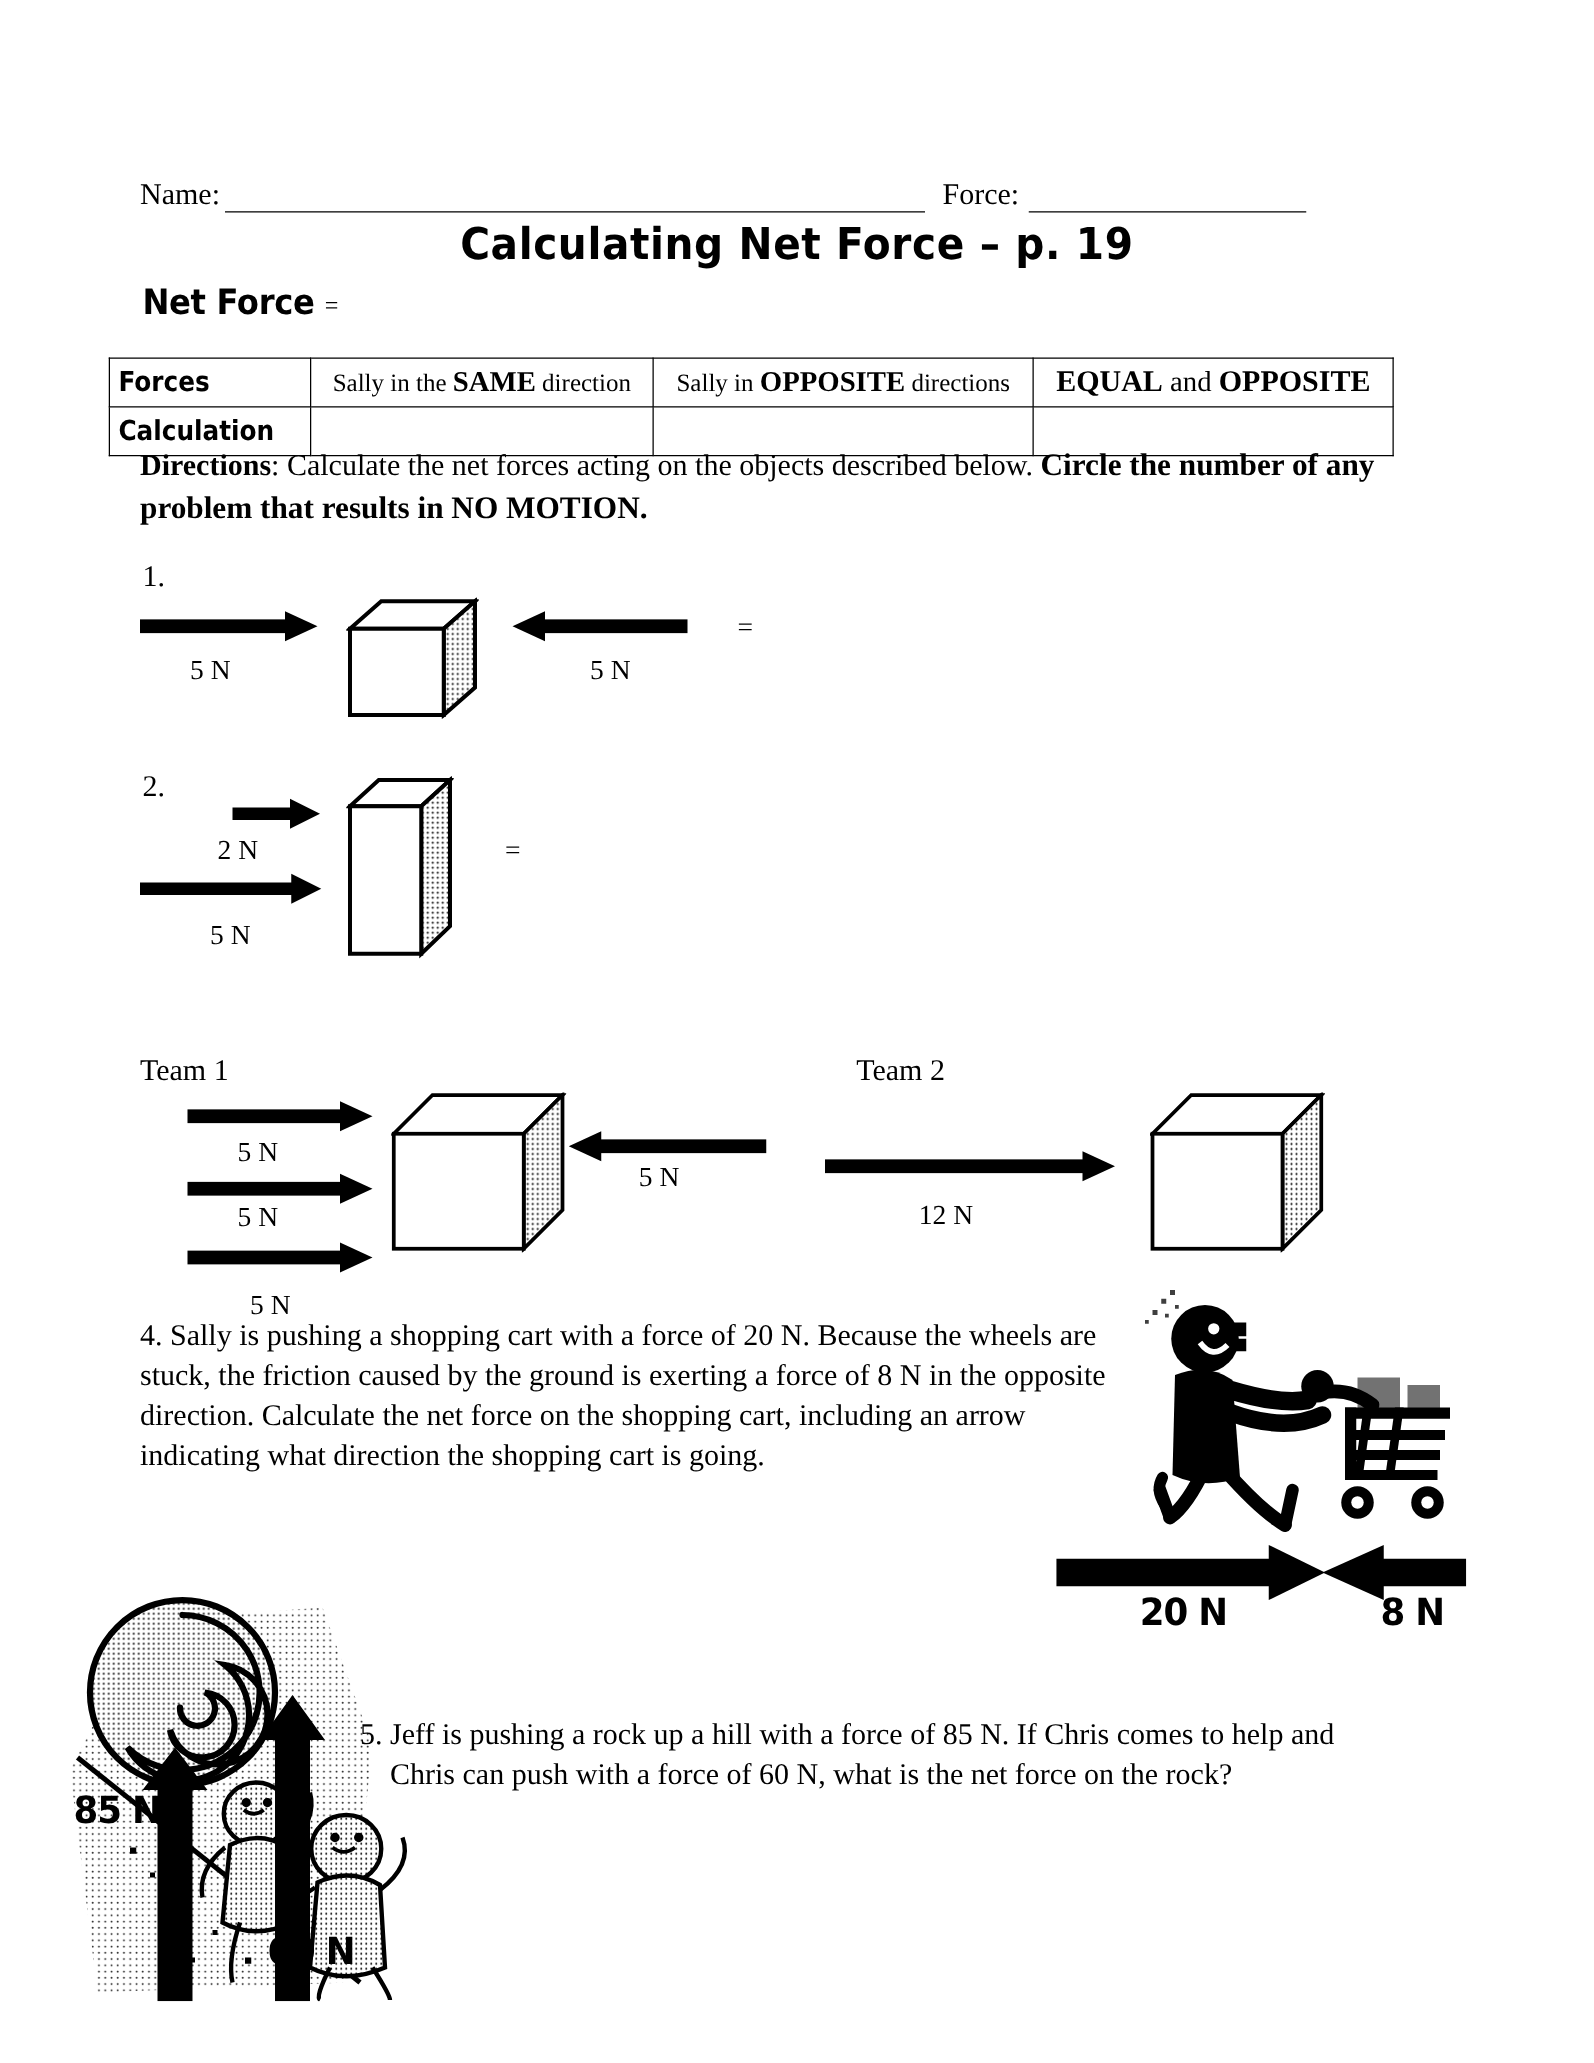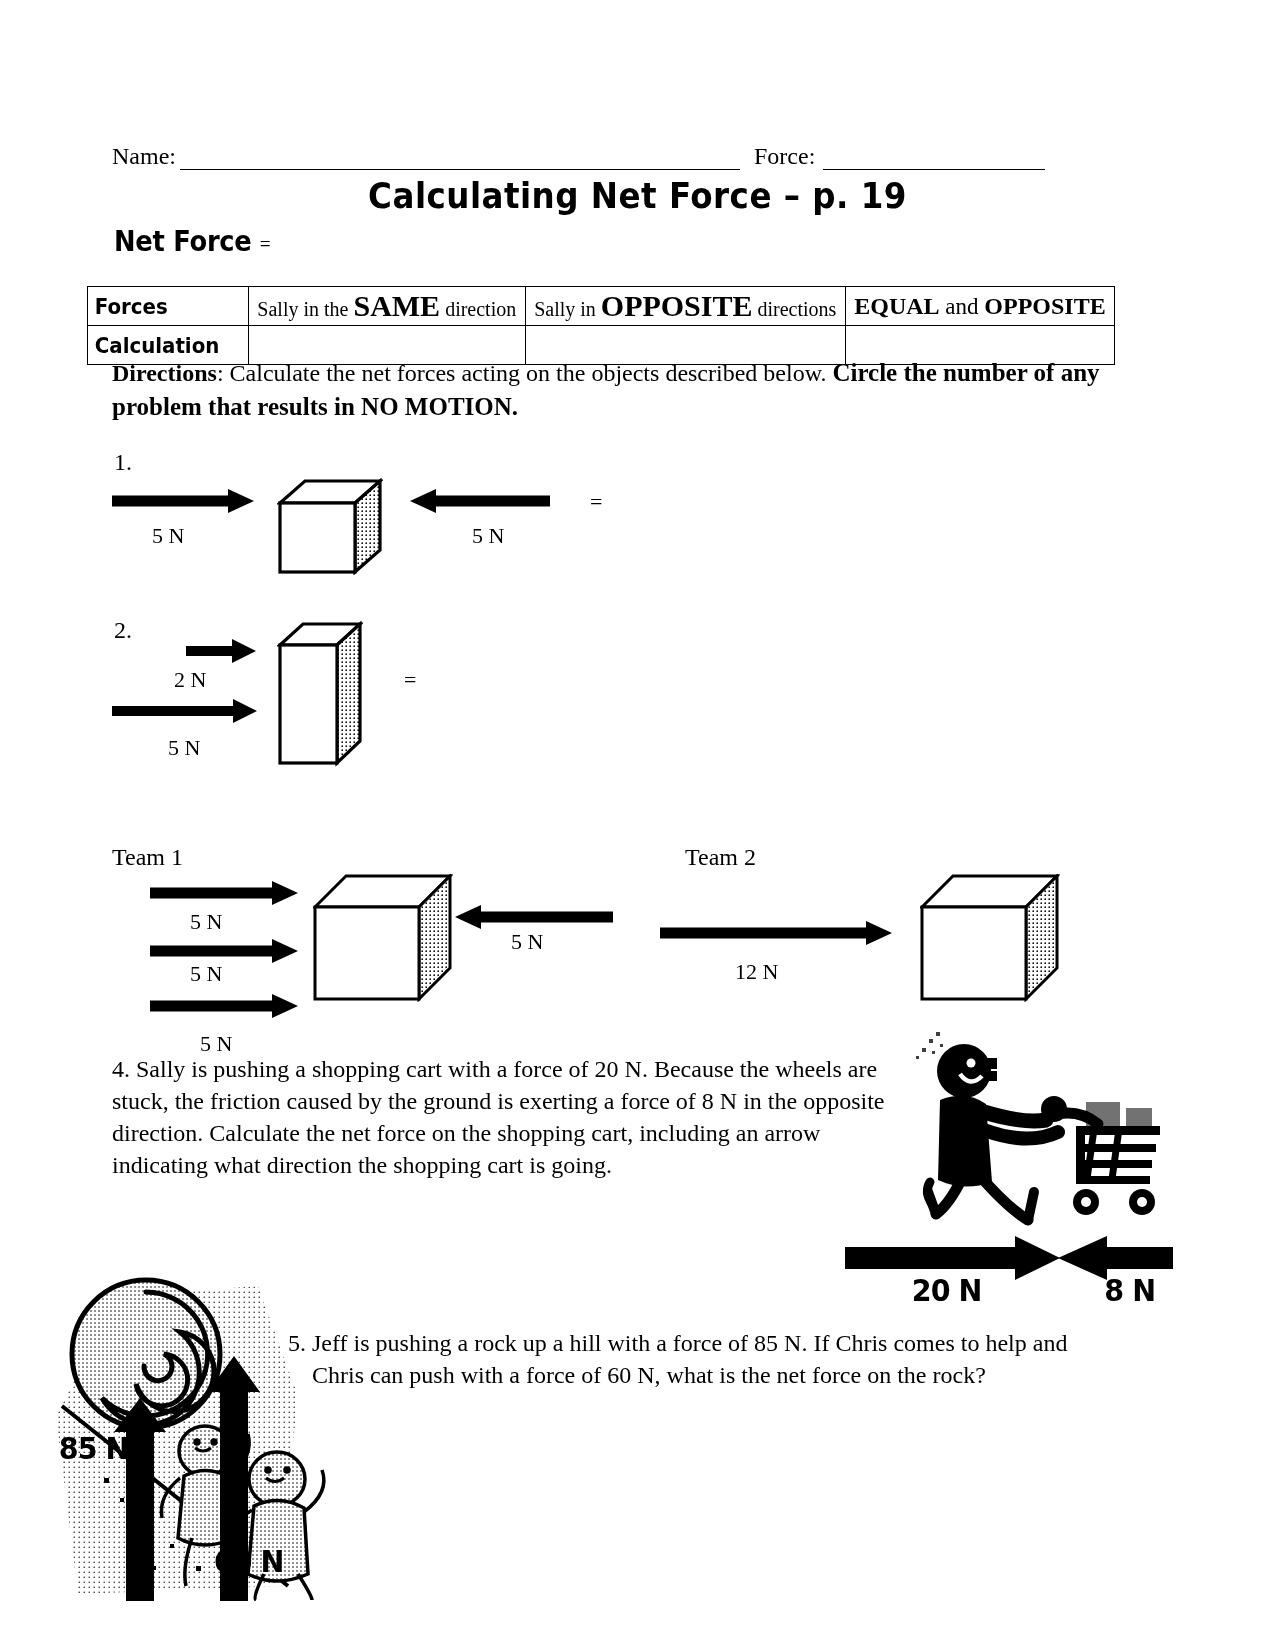--- a/index.html
+++ b/index.html
@@ -32,21 +32,21 @@
 
   
   table.forces{position:absolute;left:87px;top:255px;width:1028px;
         border-collapse:collapse;}
   table.forces td{border:1.6px solid #000;height:34px;
         padding:2px 7px;vertical-align:middle;}
   .c-lbl{width:146px;font-family:"DejaVu Sans",sans-serif;font-weight:700;
          font-size:22px;transform:scaleX(.9);transform-origin:left center;
          white-space:nowrap;}
   .c-head{font-size:20px;white-space:nowrap;text-align:center;}
-  .c-head b{font-size:30px;}
+  .c-head b{font-size:23px;}
   .c-head.big{font-size:23px;}
   .c-head.big b{font-size:24px;}
 
   
   .directions{position:absolute;left:112px;top:325px;width:990px;
               font-size:24px;line-height:1.33;}
   .directions b{font-weight:700;}
   .directions .strong{font-weight:700;font-size:25px;}
 
   
@@ -371,18 +371,18 @@
 
       <polygon points="92,172 118,206 106,206 106,375 78,375 78,206 66,206" fill="#000"></polygon>
 
       <polygon points="186,130 212,166 200,166 200,375 172,375 172,166 160,166" fill="#000"></polygon>
     </svg>
   </div>
 
   <div class="abs boldN" style="left:57px;top:1400px;">85 N</div>
   <div class="abs boldN" style="left:212px;top:1513px;">60 N</div>
 
-  <div class="abs qtext" style="left:288px;top:1296px;width:800px;">
+  <div class="abs qtext" style="left:288px;top:1341px;width:800px;">
     <span>5.</span> <span>Jeff is pushing a rock up a hill with a force of 85 N.  If Chris comes to help and</span><br>
     <span style="display:inline-block;margin-left:24px;">Chris can push with a force of 60 N, what is the net force on the rock?</span>
   </div>
 
 </div>
 
 </body></html>

